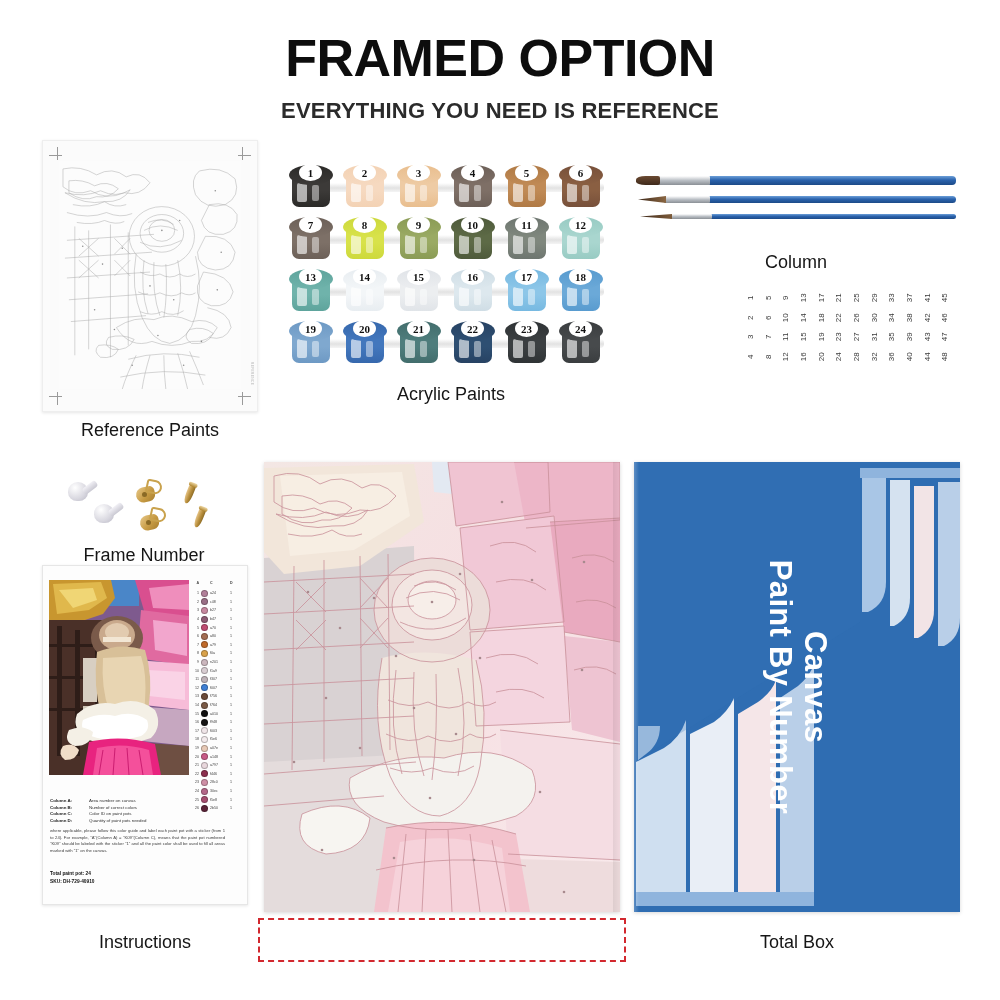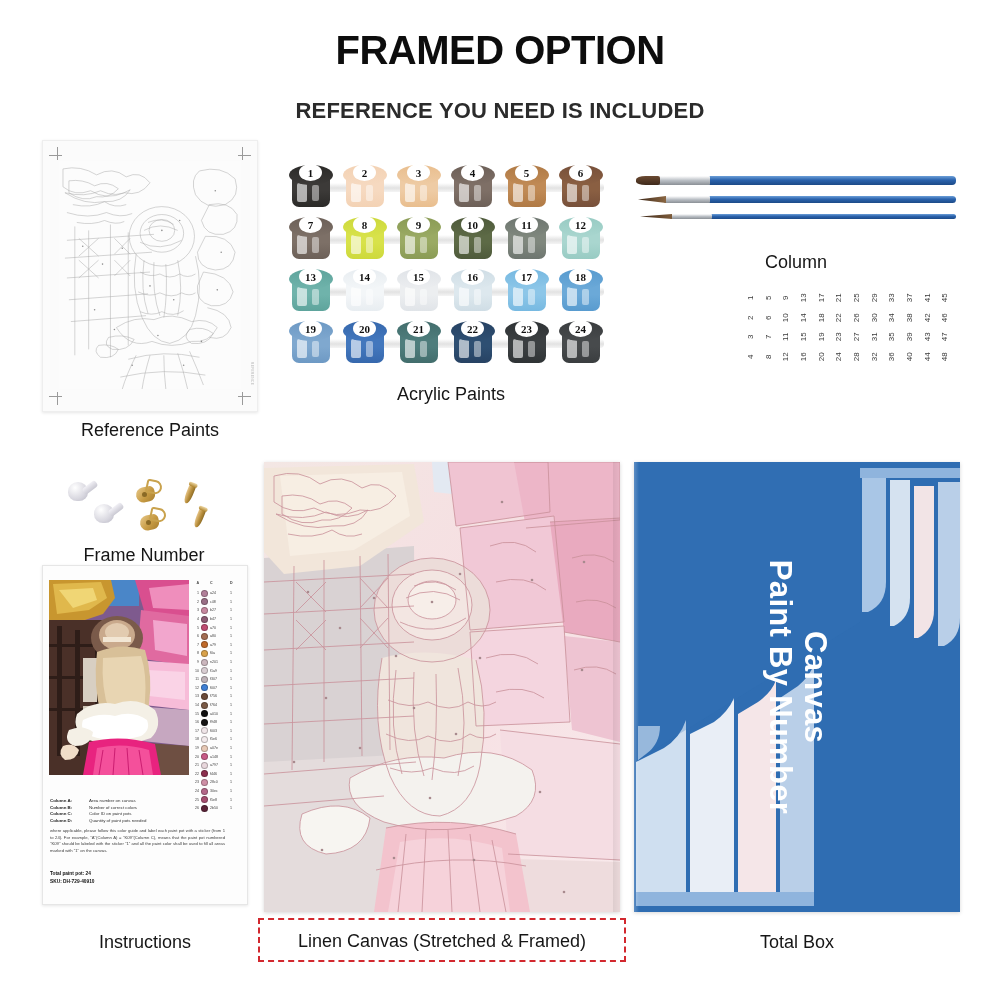--- a/index.html
+++ b/index.html
@@ -7,21 +7,21 @@
     width: 1000px; height: 1000px;
     background: #ffffff;
     font-family: "Liberation Sans", sans-serif;
     overflow: hidden;
   }
   .page { position: relative; width: 1000px; height: 1000px; background:#fff; }
 
   
   .hdr-title {
     position: absolute; top: 28px; left: 0; width: 1000px;
-    text-align: center; font-size: 40px; font-weight: 700;
+    text-align: center; font-size: 52px; font-weight: 700;
     letter-spacing: -0.5px; color: #0d0d0d;
   }
   .hdr-sub {
     position: absolute; top: 98px; left: 0; width: 1000px;
     text-align: center; font-size: 22px; font-weight: 700;
     letter-spacing: 0.2px; color: #2b2b2b;
   }
 
   
   .cap {
@@ -230,21 +230,21 @@
     position: absolute; left: 0; top: 0; width: 5px; height: 100%;
     background: linear-gradient(90deg, rgba(255,255,255,.22), rgba(255,255,255,0));
   }
 </style>
 </head>
 <body>
 
 <div class="page">
 
   <div class="hdr-title">FRAMED OPTION</div>
-  <div class="hdr-sub">REFERENCE YOU NEED IS INCLUDED</div>
+  <div class="hdr-sub">EVERYTHING YOU NEED IS REFERENCE</div>
 
   <div class="refpaper">
     <div class="crop" style="left:14px; top:6px;  height:13px;"></div>
     <div class="croph" style="left:6px;  top:14px; width:13px;"></div>
     <div class="crop" style="right:14px; top:6px; height:13px;"></div>
     <div class="croph" style="right:6px; top:14px; width:13px;"></div>
     <div class="crop" style="left:14px; bottom:6px;  height:13px;"></div>
     <div class="croph" style="left:6px;  bottom:14px; width:13px;"></div>
     <div class="crop" style="right:14px; bottom:6px; height:13px;"></div>
     <div class="croph" style="right:6px; bottom:14px; width:13px;"></div>
@@ -943,21 +943,20 @@
           <circle cx="58" cy="388" r="1.3"></circle>
         <circle cx="216" cy="196" r="1.3"></circle>
           <circle cx="132" cy="194" r="1.3"></circle>
         <circle cx="30" cy="300" r="1.3"></circle>
           <circle cx="300" cy="430" r="1.3"></circle>
       </g>
     </svg>
     <div class="canvas-edge"></div>
   </div>
   <div class="dashbox"></div>
-  <div class="cap" style="left:258px; top:931px; width:368px;">Linen Canvas (Stretched &amp; Framed)</div>
 
   <div class="giftbox">
     <div class="gb-inner">
       <svg viewBox="0 0 326 450" preserveAspectRatio="none" style="display:block;width:100%;height:100%;">
         <rect width="326" height="450" fill="#2f6db2"></rect>
 
         <path d="M228 8 L252 8 L252 120 Q252 142 234 150 L228 150 Z" fill="#a9c6e6"></path>
         <path d="M256 18 L276 18 L276 136 Q276 156 260 164 L256 164 Z" fill="#d5e2f0"></path>
         <path d="M280 24 L300 24 L300 148 Q300 168 284 176 L280 176 Z" fill="#f2e4e6"></path>
         <path d="M304 20 L326 20 L326 156 Q326 176 310 184 L304 184 Z" fill="#b9cfe8"></path>

